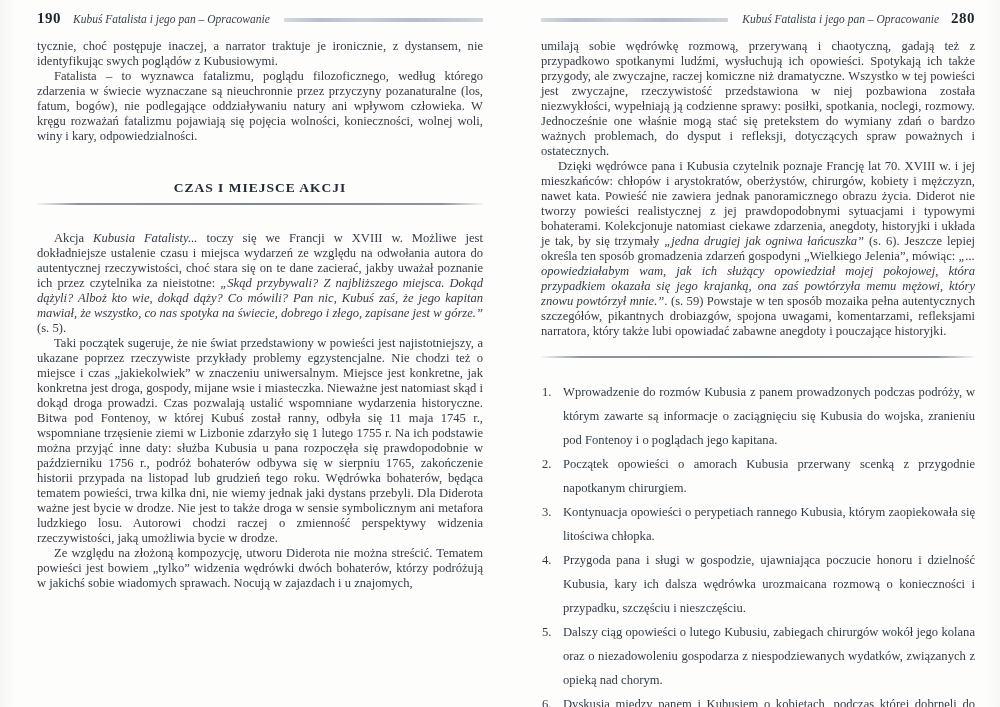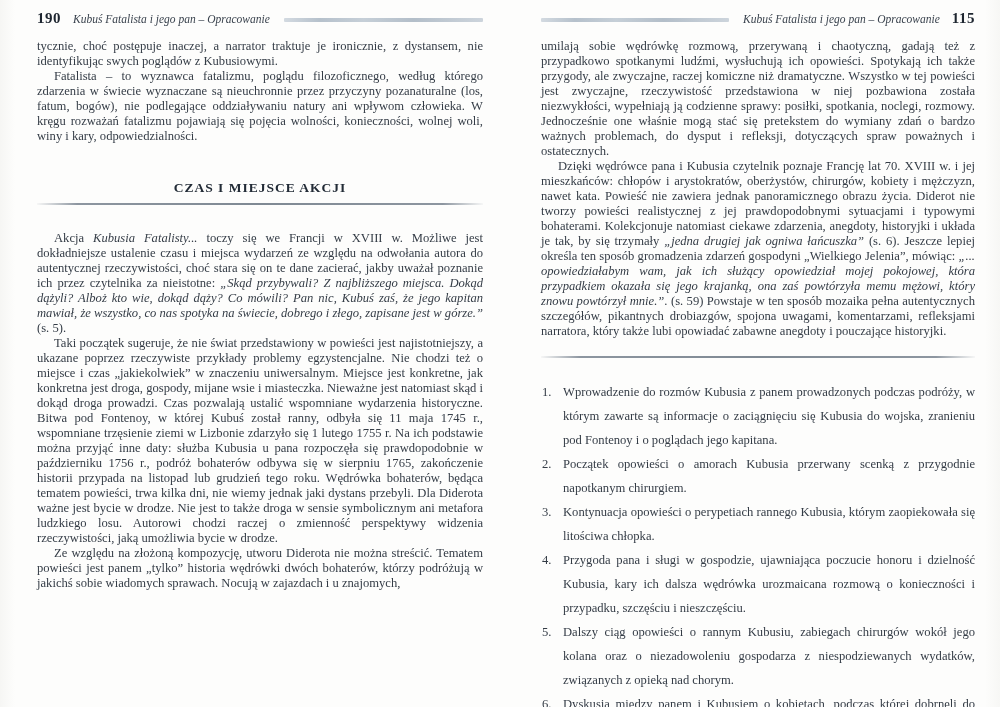--- a/index.html
+++ b/index.html
@@ -87,41 +87,41 @@
     </div>
     <div class="pagebody" id="left-body">
         <p class="para"><span class="">tycznie, choć postępuje inaczej, a narrator traktuje je ironicznie, z dystansem, nie identyfikując swych poglądów z Kubusiowymi.</span></p>
         <p class="para indent"><span class="seg-b ">Fatalista</span><span class=""> – to wyznawca fatalizmu, poglądu filozoficznego, według którego zdarzenia w świecie wyznaczane są nieuchronnie przez przyczyny pozanaturalne (los, fatum, bogów), nie podlegające oddziaływaniu natury ani wpływom człowieka. W kręgu rozważań fatalizmu pojawiają się pojęcia wolności, konieczności, wolnej woli, winy i kary, odpowiedzialności.</span></p>
         <div class="section">
           <div class="section-title">CZAS I MIEJSCE AKCJI</div>
           <div class="section-rule"></div>
         </div>
         <p class="para indent"><span class="">Akcja </span><span class="seg-i">Kubusia Fatalisty...</span><span class=""> toczy się we Francji w XVIII w. Możliwe jest dokładniejsze ustalenie czasu i miejsca wydarzeń ze względu na odwołania autora do autentycznej rzeczywistości, choć stara się on te dane zacierać, jakby uważał poznanie ich przez czytelnika za nieistotne: </span><span class="seg-i">„Skąd przybywali? Z najbliższego miejsca. Dokąd dążyli? Alboż kto wie, dokąd dąży? Co mówili? Pan nic, Kubuś zaś, że jego kapitan mawiał, że wszystko, co nas spotyka na świecie, dobrego i złego, zapisane jest w górze.”</span><span class=""> (s. 5).</span></p>
         <p class="para indent"><span class="">Taki początek sugeruje, że nie świat przedstawiony w powieści jest najistotniejszy, a ukazane poprzez rzeczywiste przykłady problemy egzystencjalne. Nie chodzi też o miejsce i czas „jakiekolwiek” w znaczeniu uniwersalnym. Miejsce jest konkretne, jak konkretna jest droga, gospody, mijane wsie i miasteczka. Nieważne jest natomiast skąd i dokąd droga prowadzi. Czas pozwalają ustalić wspomniane wydarzenia historyczne. Bitwa pod Fontenoy, w której Kubuś został ranny, odbyła się 11 maja 1745 r., wspomniane trzęsienie ziemi w Lizbonie zdarzyło się 1 lutego 1755 r. Na ich podstawie można przyjąć inne daty: służba Kubusia u pana rozpoczęła się prawdopodobnie w październiku 1756 r., podróż bohaterów odbywa się w sierpniu 1765, zakończenie historii przypada na listopad lub grudzień tego roku. Wędrówka bohaterów, będąca tematem powieści, trwa kilka dni, nie wiemy jednak jaki dystans przebyli. Dla Diderota ważne jest bycie w drodze. Nie jest to także droga w sensie symbolicznym ani metafora ludzkiego losu. Autorowi chodzi raczej o zmienność perspektywy widzenia rzeczywistości, jaką umożliwia bycie w drodze.</span></p>
-        <p class="para indent"><span class="">Ze względu na złożoną kompozycję, utworu Diderota nie można streścić. </span><span class="seg-b ">Tematem powieści</span><span class=""> jest panem „tylko” historia wędrówki dwóch bohaterów, którzy podróżują w jakichś sobie wiadomych sprawach. Nocują w zajazdach i u znajomych,</span></p>
+        <p class="para indent"><span class="">Ze względu na złożoną kompozycję, utworu Diderota nie można streścić. </span><span class="seg-b ">Tematem powieści</span><span class=""> jest bowiem „tylko” widzenia wędrówki dwóch bohaterów, którzy podróżują w jakichś sobie wiadomych sprawach. Nocują w zajazdach i u znajomych,</span></p>
       </div>
   </div>
 
   <div class="page page-right">
     <div class="pagehead">
       <span class="strip"></span>
       <span class="ptitle">Kubuś Fatalista i jego pan – Opracowanie</span>
-      <span class="pnum">115</span>
+      <span class="pnum">280</span>
     </div>
     <div class="pagebody" id="right-body">
         <p class="para"><span class="">umilają sobie wędrówkę rozmową, przerywaną i chaotyczną, gadają też z przypadkowo spotkanymi ludźmi, wysłuchują ich opowieści. Spotykają ich także przygody, ale zwyczajne, raczej komiczne niż dramatyczne. Wszystko w tej powieści jest zwyczajne, rzeczywistość przedstawiona w niej pozbawiona została niezwykłości, wypełniają ją codzienne sprawy: posiłki, spotkania, noclegi, rozmowy. Jednocześnie one właśnie mogą stać się pretekstem do wymiany zdań o bardzo ważnych problemach, do dysput i refleksji, dotyczących spraw poważnych i ostatecznych.</span></p>
         <p class="para indent"><span class="">Dzięki wędrówce pana i Kubusia czytelnik poznaje Francję lat 70. XVIII w. i jej mieszkańców: chłopów i arystokratów, oberżystów, chirurgów, kobiety i mężczyzn, nawet kata. Powieść nie zawiera jednak panoramicznego obrazu życia. Diderot nie tworzy powieści realistycznej z jej prawdopodobnymi sytuacjami i typowymi bohaterami. Kolekcjonuje natomiast ciekawe zdarzenia, anegdoty, historyjki i układa je tak, by się trzymały </span><span class="seg-i">„jedna drugiej jak ogniwa łańcuszka”</span><span class=""> (s. 6). Jeszcze lepiej określa ten sposób gromadzenia zdarzeń gospodyni „Wielkiego Jelenia”, mówiąc: </span><span class="seg-i">„... opowiedziałabym wam, jak ich służący opowiedział mojej pokojowej, która przypadkiem okazała się jego krajanką, ona zaś powtórzyła memu mężowi, który znowu powtórzył mnie.”</span><span class="">. (s. 59) Powstaje w ten sposób mozaika pełna autentycznych szczegółów, pikantnych drobiazgów, spojona uwagami, komentarzami, refleksjami narratora, który także lubi opowiadać zabawne anegdoty i pouczające historyjki.</span></p>
         <div class="section">
           <div class="section-rule"></div>
         </div>
         <ol class="events">
           <li>Wprowadzenie do rozmów Kubusia z panem prowadzonych podczas podróży, w którym zawarte są informacje o zaciągnięciu się Kubusia do wojska, zranieniu pod Fontenoy i o poglądach jego kapitana.</li>
           <li>Początek opowieści o amorach Kubusia przerwany scenką z przygodnie napotkanym chirurgiem.</li>
           <li>Kontynuacja opowieści o perypetiach rannego Kubusia, którym zaopiekowała się litościwa chłopka.</li>
           <li>Przygoda pana i sługi w gospodzie, ujawniająca poczucie honoru i dzielność Kubusia, kary ich dalsza wędrówka urozmaicana rozmową o konieczności i przypadku, szczęściu i nieszczęściu.</li>
-          <li>Dalszy ciąg opowieści o rannym Kubusiu, zabiegach chirurgów wokół jego kolana oraz o niezadowoleniu gospodarza z niespodziewanych wydatków, związanych z opieką nad chorym.</li>
+          <li>Dalszy ciąg opowieści o lutego Kubusiu, zabiegach chirurgów wokół jego kolana oraz o niezadowoleniu gospodarza z niespodziewanych wydatków, związanych z opieką nad chorym.</li>
           <li>Dyskusja między panem i Kubusiem o kobietach, podczas której dobrnęli do gospody, przenocowali i rankiem wyruszyli w dalszą drogę, by rychło stwierdzić, że zostawili na postoju sakiewkę i zegarek pana.</li>
           <li>Zakończone sukcesem zabiegi Kubusia, by odzyskać cenne przedmioty, gdy tymczasem pan oczekujący na sługę zdrzemnął się i stracił konia.</li>
         </ol>
       </div>
   </div>
 
 </div>
 
 </body></html>

